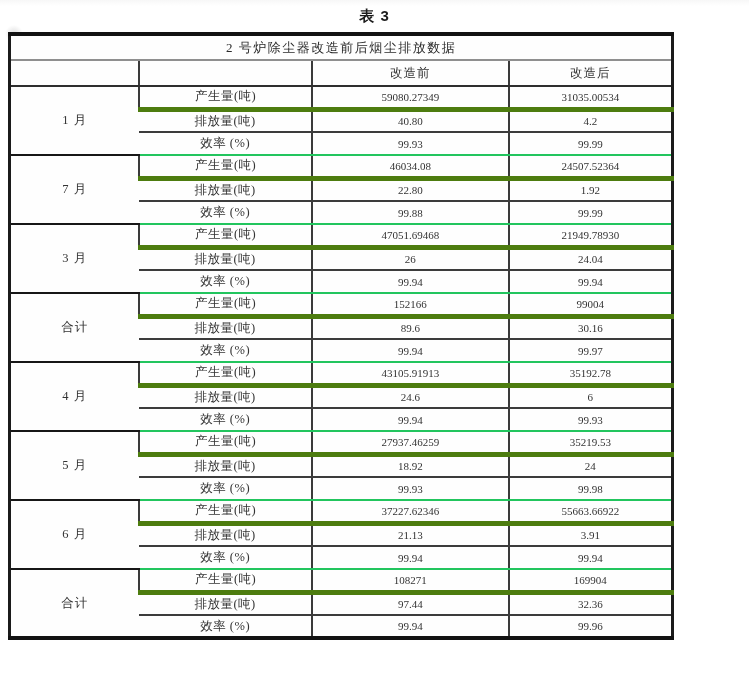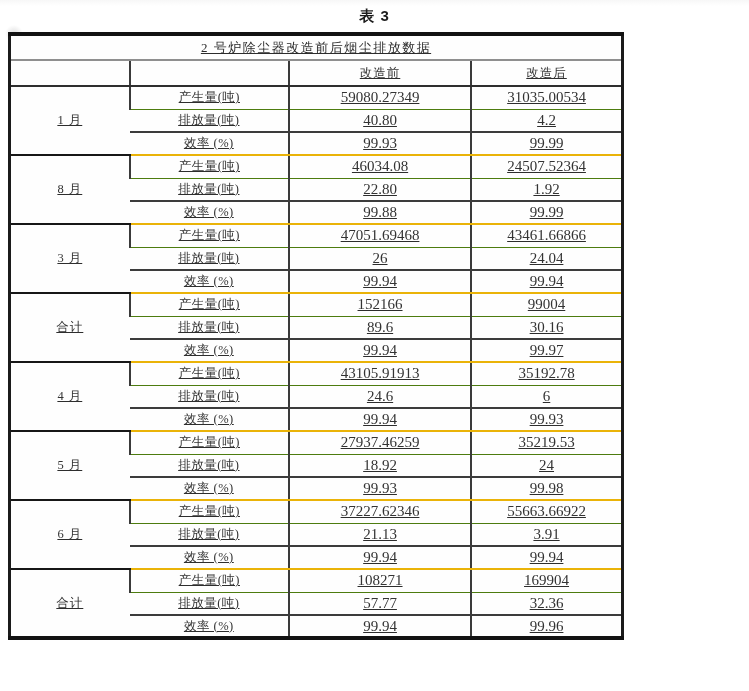--- a/index.html
+++ b/index.html
@@ -24,30 +24,29 @@
     height: 24px;
     padding-top: 7px;
     text-align: center;
     font-family: "Liberation Sans", "DejaVu Sans", sans-serif;
     font-weight: bold;
     font-size: 15px;
     color: #1c1c1c;
     letter-spacing: 1px;
   }
   table.data-table {
-    width: 616px;
+    width: 666px;
     margin: 1px 20px 0 8px;
     border-collapse: collapse;
     table-layout: fixed;
     background: #fefefe;
     border-top: 4px solid #121212;
     border-bottom: 4px solid #121212;
     border-left: 3px solid #1b1b1b;
     border-right: 3px solid #1b1b1b;
-    text-decoration: underline;
   }
   col.c1 { width: 19.6%; }
   col.c2 { width: 26.0%; }
   col.c3 { width: 29.7%; }
   col.c4 { width: 24.7%; }
 
   td {
     text-align: center;
     vertical-align: middle;
     font-size: 12.5px;
@@ -64,29 +63,29 @@
     letter-spacing: 1.5px;
     color: #2a2a2a;
     border-bottom: 2px solid #8f8f8f;
   }
   tr.colhead-row { height: 26px; }
   tr.colhead-row td {
     letter-spacing: 1px;
     border-bottom: 2px solid #2e2e2e;
   }
   tbody tr { height: 23px; }
-  tr.r1 td { border-bottom: 1px solid #4d7c0f; }
+  tr.r1 td { border-bottom: 5px solid #4d7c0f; }
   tr.r2 td { border-bottom: 2px solid #3c3c3c; }
-  tr.r3 td { border-bottom: 2px solid #eab308; }
+  tr.r3 td { border-bottom: 2px solid #22c55e; }
   td.month-cell {
     border-bottom: 2px solid #171717 !important;
     letter-spacing: 1px;
   }
   td.metric-cell { letter-spacing: 0.5px; }
-  td.value-cell { font-size: 15px; }
+  td.value-cell { font-size: 11px; }
 </style>
 </head>
 <body>
 
 <div class="page">
   <div class="doc-title">表 3</div>
 
   <table class="data-table">
     <colgroup>
       <col class="c1">
@@ -116,40 +115,40 @@
           <td class="metric-cell">排放量(吨)</td>
           <td class="value-cell">40.80</td>
           <td class="value-cell">4.2</td>
         </tr>
         <tr class="r3">
           <td class="metric-cell">效率 (%)</td>
           <td class="value-cell">99.93</td>
           <td class="value-cell">99.99</td>
         </tr>
         <tr class="r1">
-          <td rowspan="3" class="month-cell">8 月</td>
+          <td rowspan="3" class="month-cell">7 月</td>
           <td class="metric-cell">产生量(吨)</td>
           <td class="value-cell">46034.08</td>
           <td class="value-cell">24507.52364</td>
         </tr>
         <tr class="r2">
           <td class="metric-cell">排放量(吨)</td>
           <td class="value-cell">22.80</td>
           <td class="value-cell">1.92</td>
         </tr>
         <tr class="r3">
           <td class="metric-cell">效率 (%)</td>
           <td class="value-cell">99.88</td>
           <td class="value-cell">99.99</td>
         </tr>
         <tr class="r1">
           <td rowspan="3" class="month-cell">3 月</td>
           <td class="metric-cell">产生量(吨)</td>
           <td class="value-cell">47051.69468</td>
-          <td class="value-cell">43461.66866</td>
+          <td class="value-cell">21949.78930</td>
         </tr>
         <tr class="r2">
           <td class="metric-cell">排放量(吨)</td>
           <td class="value-cell">26</td>
           <td class="value-cell">24.04</td>
         </tr>
         <tr class="r3">
           <td class="metric-cell">效率 (%)</td>
           <td class="value-cell">99.94</td>
           <td class="value-cell">99.94</td>
@@ -219,21 +218,21 @@
           <td class="value-cell">99.94</td>
         </tr>
         <tr class="r1">
           <td rowspan="3" class="month-cell">合计</td>
           <td class="metric-cell">产生量(吨)</td>
           <td class="value-cell">108271</td>
           <td class="value-cell">169904</td>
         </tr>
         <tr class="r2">
           <td class="metric-cell">排放量(吨)</td>
-          <td class="value-cell">57.77</td>
+          <td class="value-cell">97.44</td>
           <td class="value-cell">32.36</td>
         </tr>
         <tr class="r3">
           <td class="metric-cell">效率 (%)</td>
           <td class="value-cell">99.94</td>
           <td class="value-cell">99.96</td>
         </tr>
       </tbody>
   </table>
 </div>

